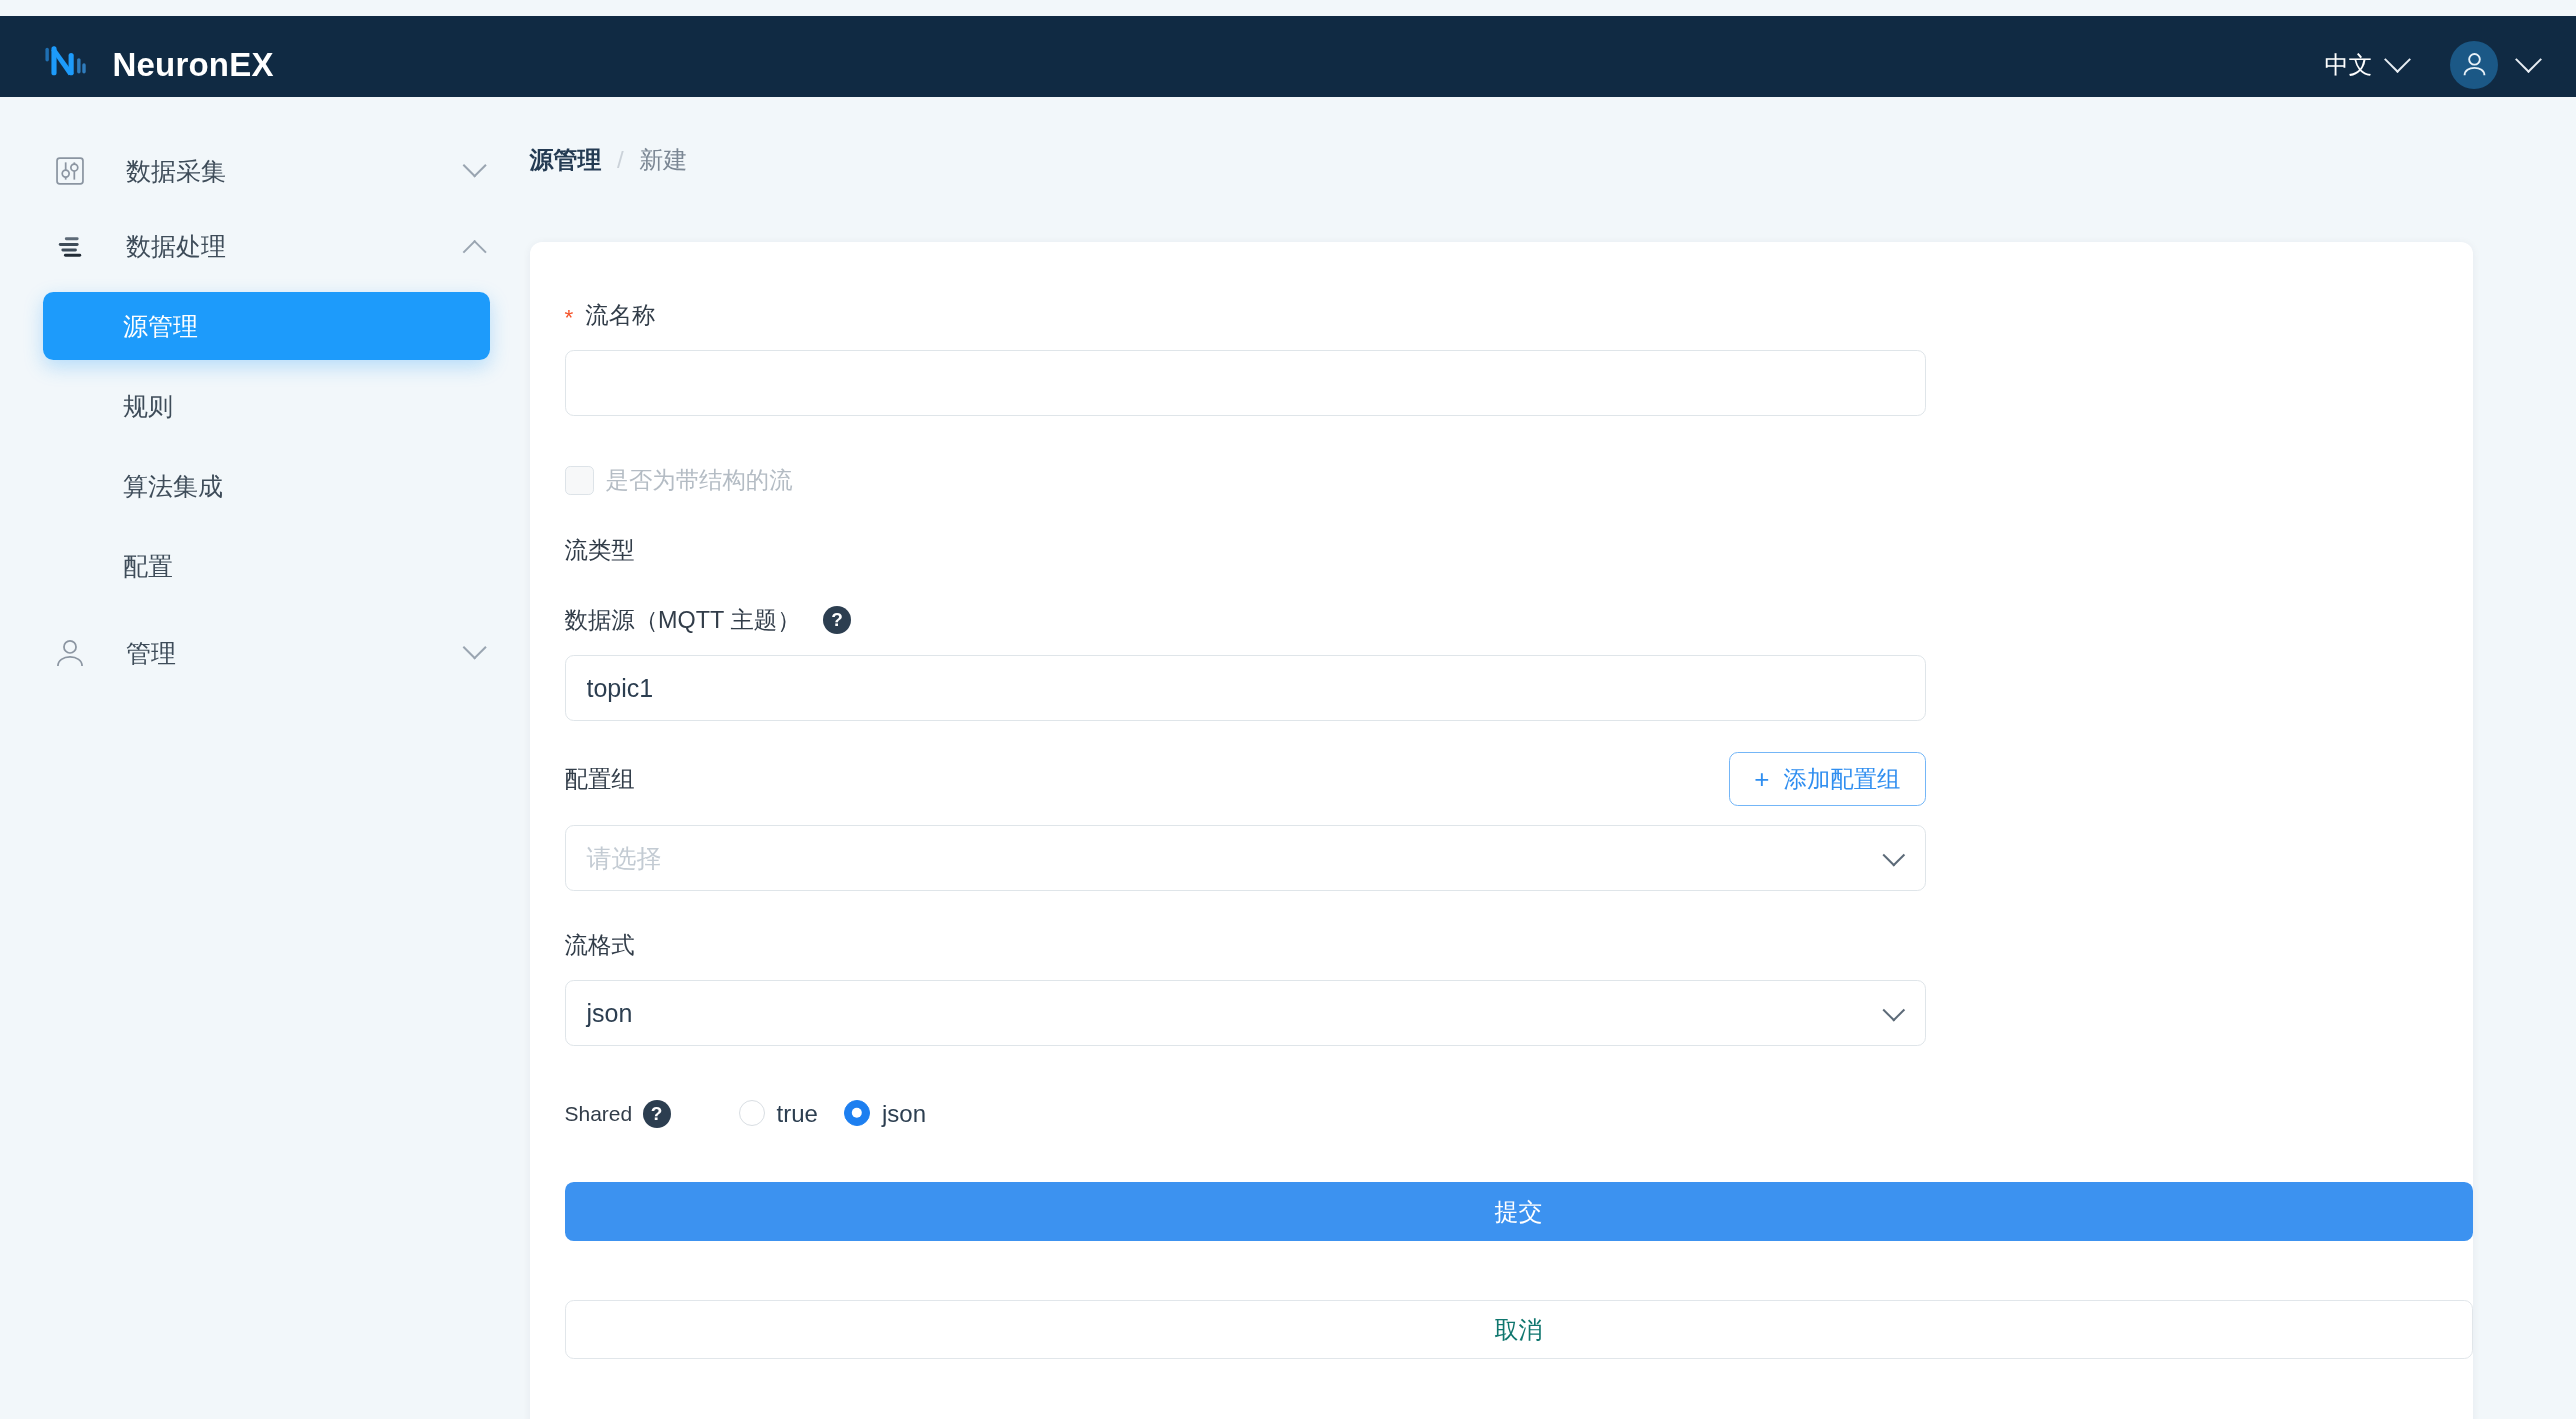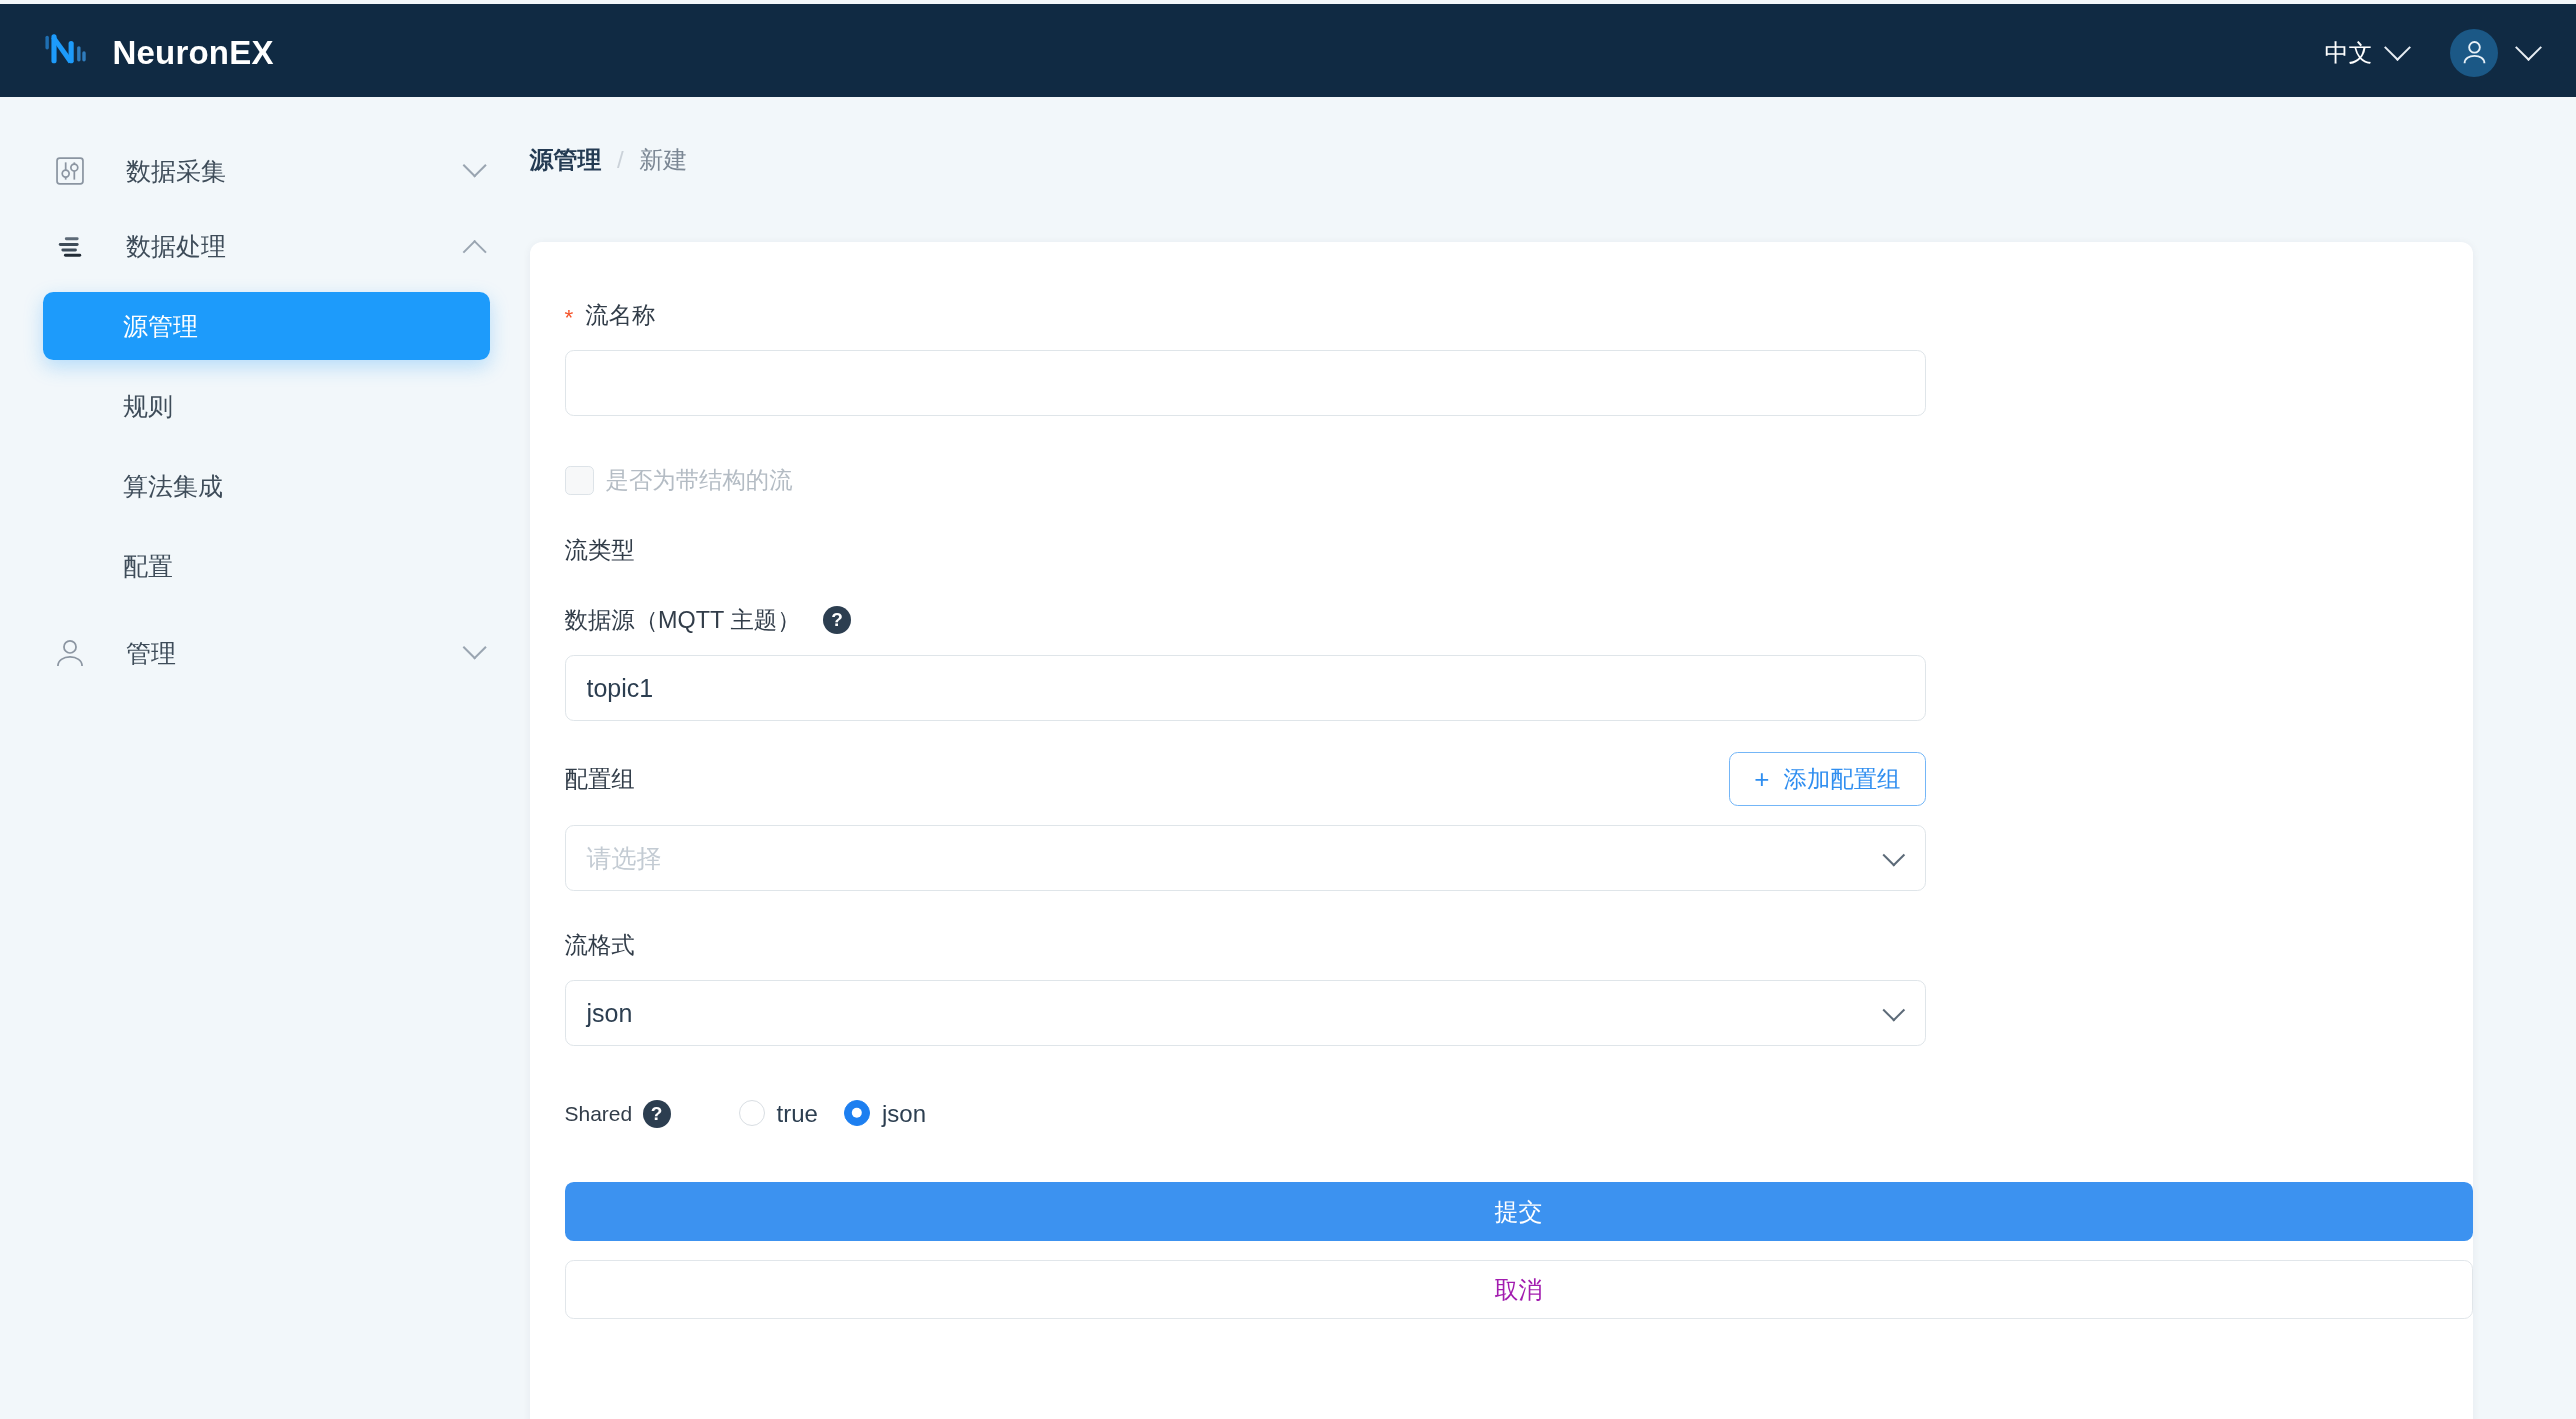--- a/index.html
+++ b/index.html
@@ -7,21 +7,21 @@
     width: 2576px;
     height: 1420px;
     overflow: hidden;
     font-family: "Liberation Sans", "DejaVu Sans", sans-serif;
     background: #f2f7fa;
   }
 
   
   .header {
     position: absolute;
-    top: 4px; left: 0;
+    top: 16px; left: 0;
     width: 2576px;
     height: 97px;
     background: #102a43;
     display: flex;
     align-items: center;
     justify-content: space-between;
     padding: 0 38px 0 42px;
   }
   .brand { display: flex; align-items: center; gap: 22.5px; }
   .brand-logo { width: 48px; height: 48px; position: relative; }
@@ -257,21 +257,21 @@
   .btn {
     height: 59px;
     padding: 0 28px;
     border-radius: 8.7px;
     font-size: 24px;
     cursor: pointer;
     font-family: "Liberation Sans", sans-serif;
     border: 1.7px solid transparent;
   }
   .btn-primary { background: #3c92f0; color: #ffffff; }
-  .btn-default { background: #ffffff; color: #a21caf; border-color: #e1e6ea; }
+  .btn-default { background: #ffffff; color: #0f766e; border-color: #e1e6ea; margin-top: 40px; }
 
   .gap-36 { height: 31px; }
   .gap-44 { height: 38px; }
 </style>
 </head>
 <body>
 
 <div class="header">
   <div class="brand">
     <span class="brand-logo">

